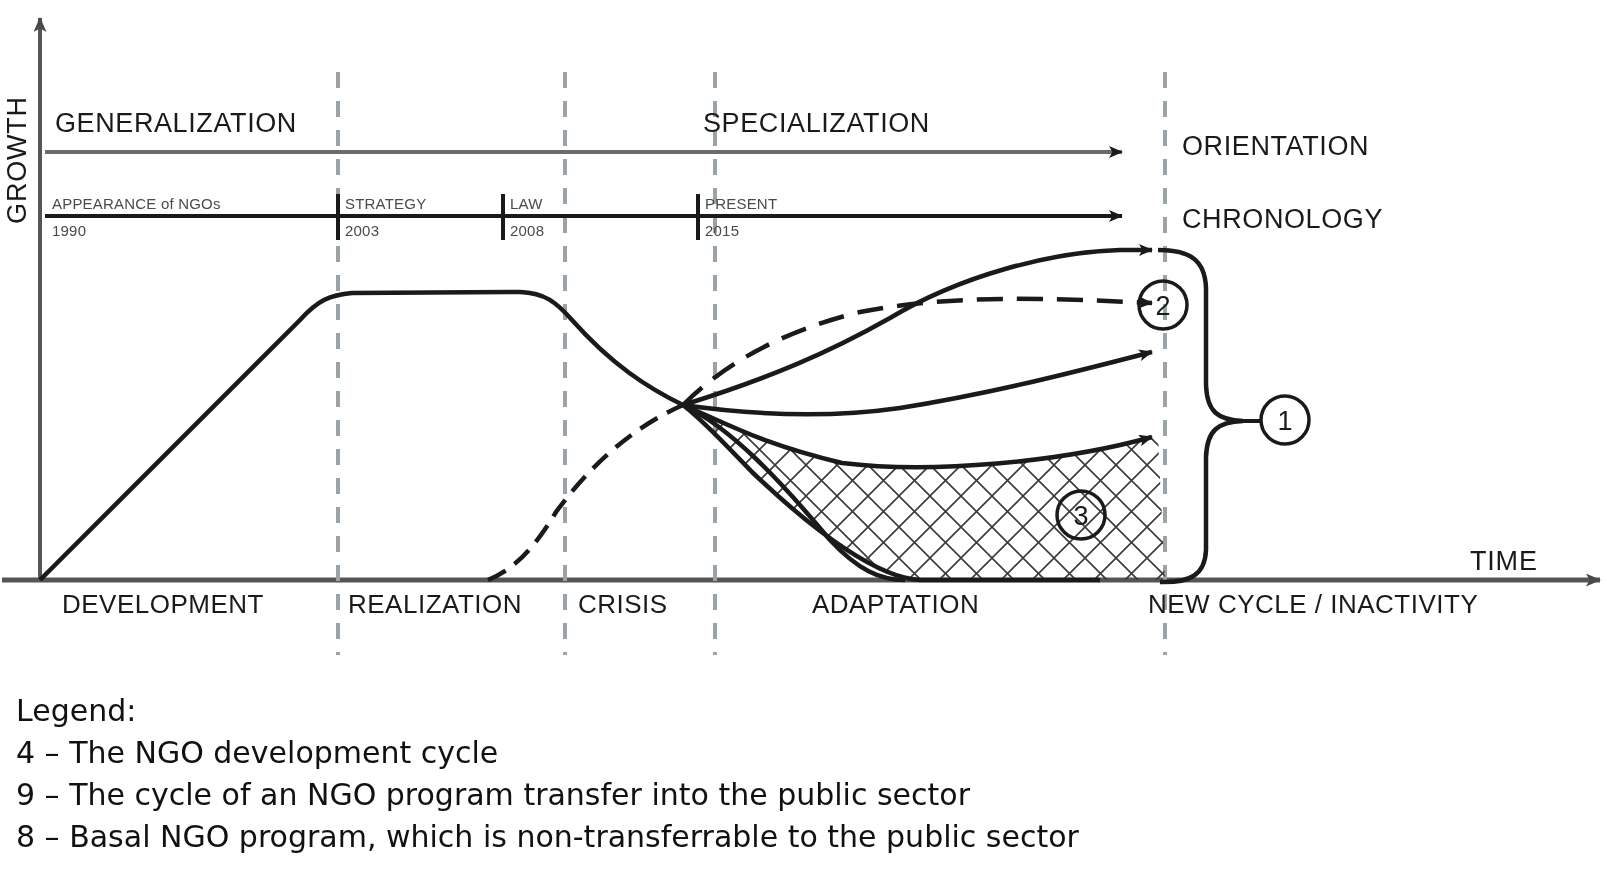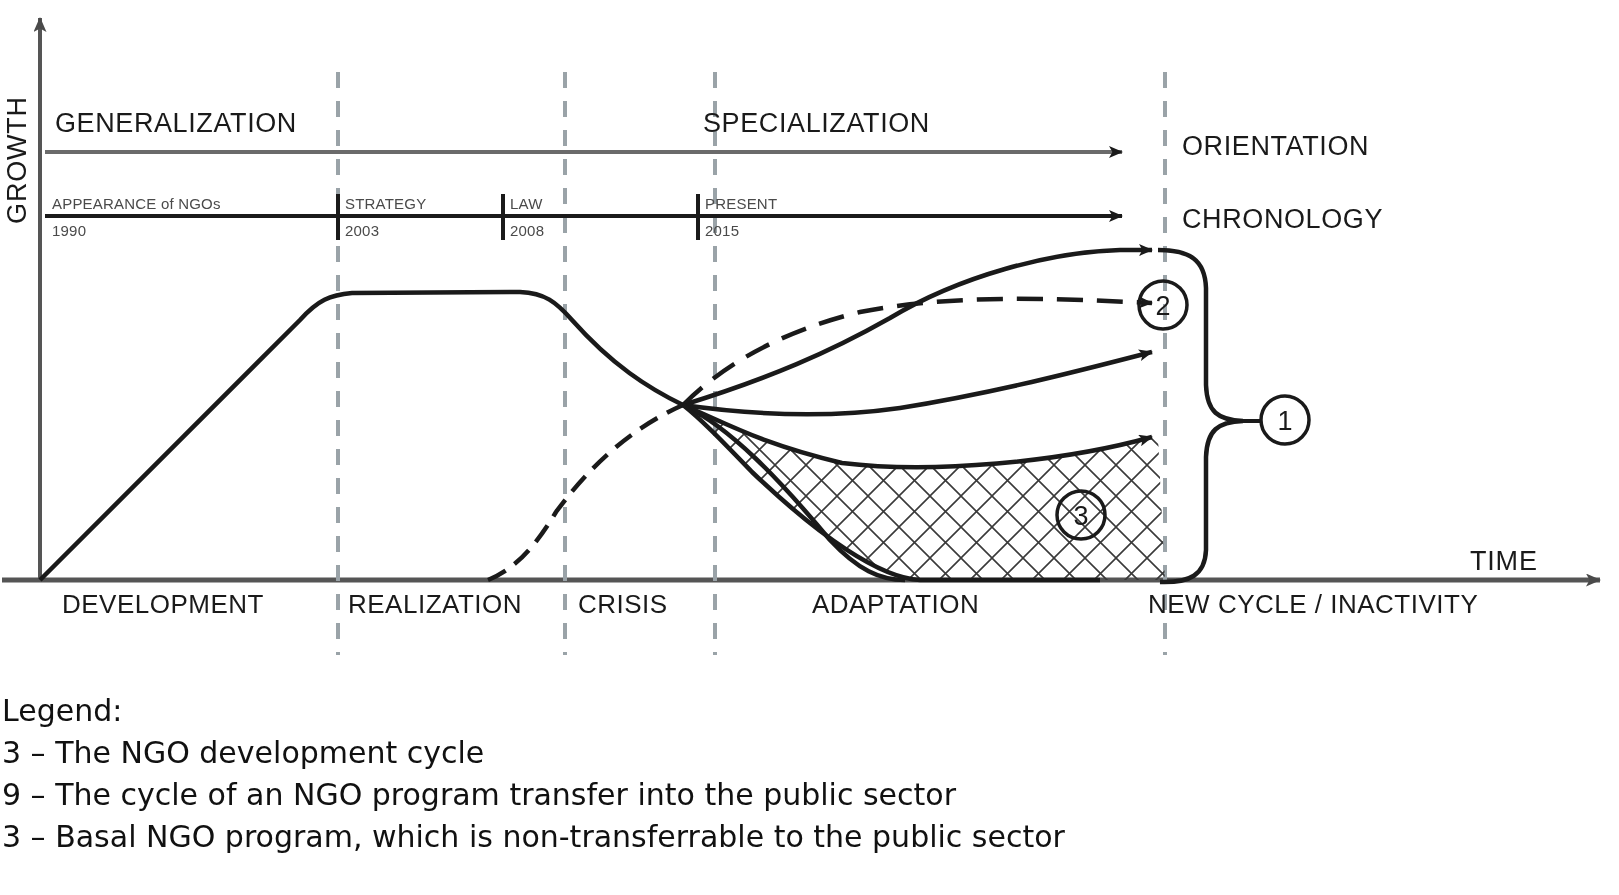--- a/index.html
+++ b/index.html
@@ -1,20 +1,20 @@
 <!DOCTYPE html>
 <html><head>
 <meta charset="utf-8">
 <style>
   html,body{margin:0;padding:0;background:#ffffff;}
   body{width:1619px;height:895px;font-family:"DejaVu Sans",sans-serif;overflow:hidden;}
   #root{position:relative;width:1619px;height:895px;background:#fff;}
   #diagram{position:absolute;left:0;top:0;width:1619px;height:680px;}
   .legend{position:absolute;left:0;top:690px;width:1619px;}
-  .legend-line{font-family:"DejaVu Sans",sans-serif;font-size:30px;color:#111;line-height:42px;white-space:nowrap;padding-left:2px;}
+  .legend-line{font-family:"DejaVu Sans",sans-serif;font-size:30px;color:#111;line-height:42px;white-space:nowrap;padding-left:16px;}
   svg text{font-family:"Liberation Sans",sans-serif;fill:#1a1a1a;}
   .band-label{font-size:27px;letter-spacing:0.6px;}
   .phase-label{font-size:26px;letter-spacing:0.5px;}
   .axis-label{font-size:27px;letter-spacing:0.8px;}
   .chrono-name{font-size:15px;letter-spacing:0.2px;fill:#4a4a4a;}
   .chrono-year{font-size:15px;letter-spacing:0.2px;fill:#4a4a4a;}
   .numcircle{font-size:27px;}
 </style>
 </head>
 <body>
@@ -134,18 +134,18 @@
       <text class="phase-label" x="62" y="613">DEVELOPMENT</text>
       <text class="phase-label" x="348" y="613">REALIZATION</text>
       <text class="phase-label" x="578" y="613">CRISIS</text>
       <text class="phase-label" x="812" y="613">ADAPTATION</text>
       <text class="phase-label" x="1148" y="613">NEW CYCLE / INACTIVITY</text>
     </g>
   </svg>
 
   <div class="legend">
     <div class="legend-line">Legend:</div>
-    <div class="legend-line">3 – The NGO development cycle</div>
+    <div class="legend-line">4 – The NGO development cycle</div>
     <div class="legend-line">9 – The cycle of an NGO program transfer into the public sector</div>
-    <div class="legend-line">3 – Basal NGO program, which is non-transferrable to the public sector</div>
+    <div class="legend-line">8 – Basal NGO program, which is non-transferrable to the public sector</div>
   </div>
 
 </div>
 
 </body></html>

